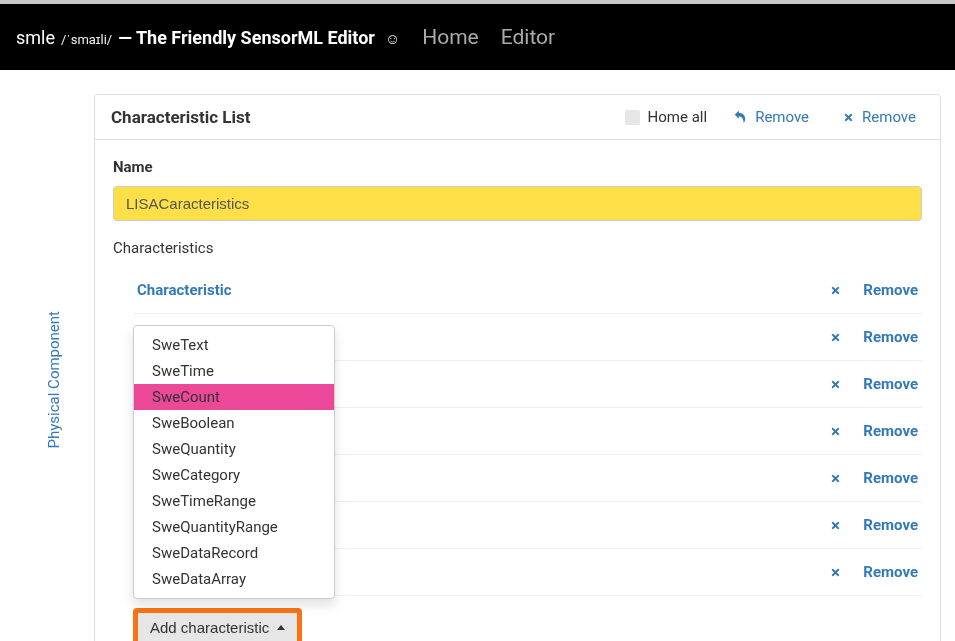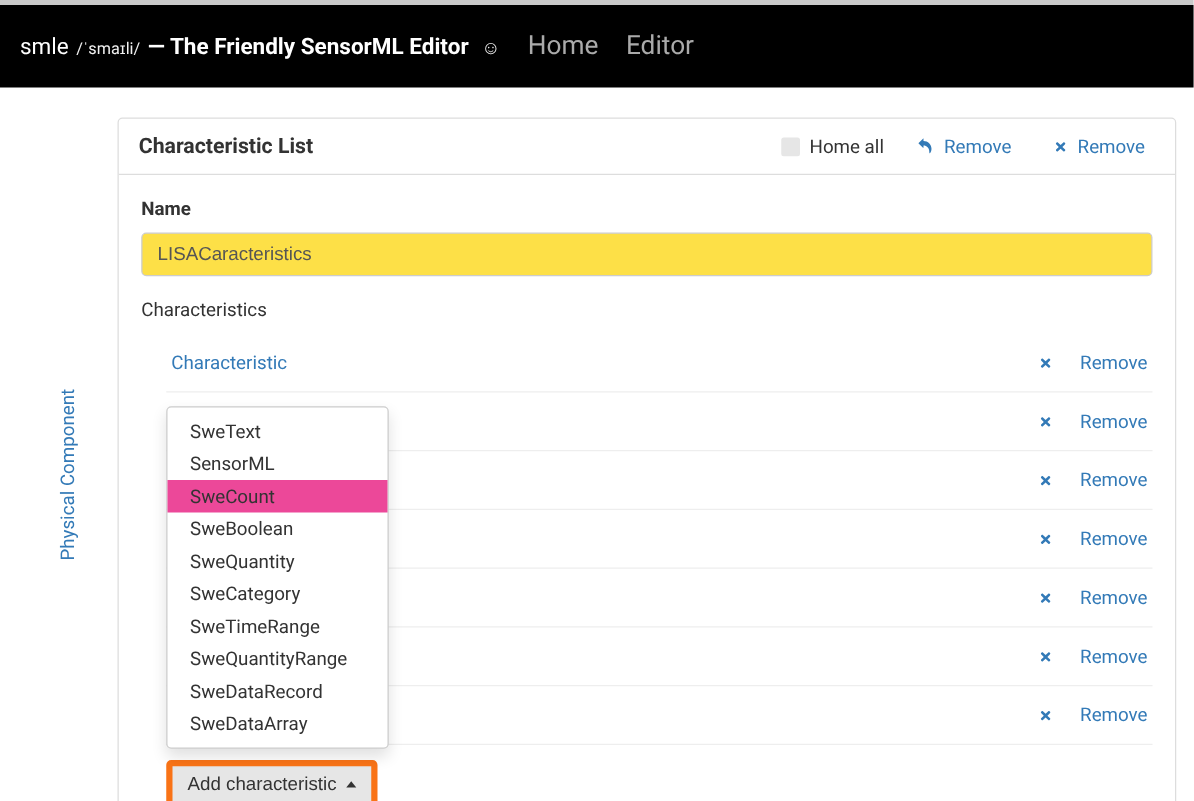--- a/index.html
+++ b/index.html
@@ -66,28 +66,29 @@
     background: #fde047;
   }
   .section-label { margin: 18px 0 10px; }
   .char-list { margin-left: 20px; position: relative; }
   .char-row {
     display: flex;
     align-items: center;
     justify-content: space-between;
     padding: 14px 4px;
     border-bottom: 1px solid #eee;
+    font-weight: bold;
   }
   .char-link { color: #337ab7; cursor: pointer; }
   .remove-link { color: #337ab7; cursor: pointer; display: inline-flex; align-items: center; gap: 22px; }
   .dropdown-menu {
     position: absolute;
     bottom: 48px;
     left: 0;
-    width: 178px;
+    width: 202px;
     background: #fff;
     border: 1px solid #ccc;
     border-radius: 4px;
     box-shadow: 0 6px 12px rgba(0,0,0,0.12);
     padding: 6px 0;
     z-index: 10;
   }
   .dropdown-item { padding: 4px 18px; color: #333; font-size: 15px; cursor: pointer; }
   .dropdown-item.hover { background: #ec4899; }
   .add-btn-row { margin-top: 12px; }
@@ -224,21 +225,21 @@
                   <path d="M242 256l100-100c12-12 12-32 0-45l-22-22c-13-12-33-12-45 0L175 189 75 89c-12-12-32-12-45 0L8 111c-12 13-12 33 0 45l100 100L8 356c-12 12-12 32 0 45l22 22c13 12 33 12 45 0l100-100 100 100c12 12 32 12 45 0l22-22c12-13 12-33 0-45L242 256z"></path>
                 </svg>
                 <span>Remove</span>
               </span>
             </div>
           </div>
 
         <div class="dropdown-menu">
           <div id="dropdown-items">
               <div class="dropdown-item">SweText</div>
-              <div class="dropdown-item">SensorML</div>
+              <div class="dropdown-item">SweTime</div>
               <div class="dropdown-item hover">SweCount</div>
               <div class="dropdown-item">SweBoolean</div>
               <div class="dropdown-item">SweQuantity</div>
               <div class="dropdown-item">SweCategory</div>
               <div class="dropdown-item">SweTimeRange</div>
               <div class="dropdown-item">SweQuantityRange</div>
               <div class="dropdown-item">SweDataRecord</div>
               <div class="dropdown-item">SweDataArray</div>
             </div>
         </div>

